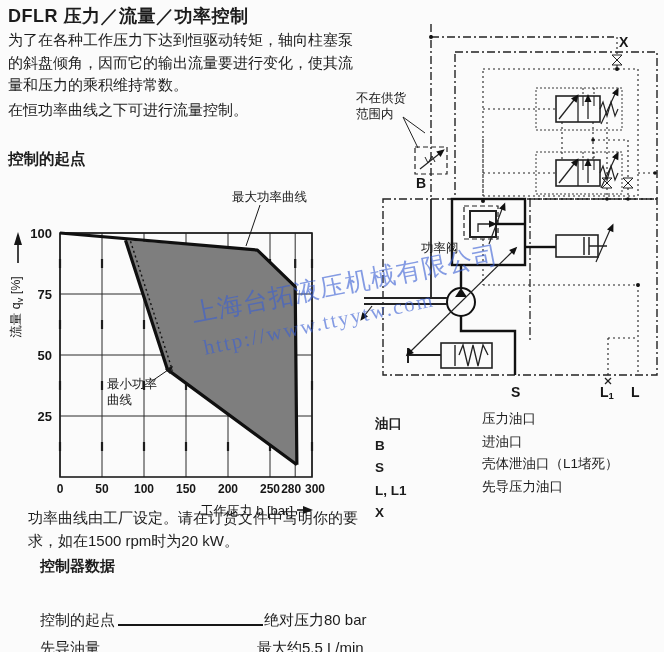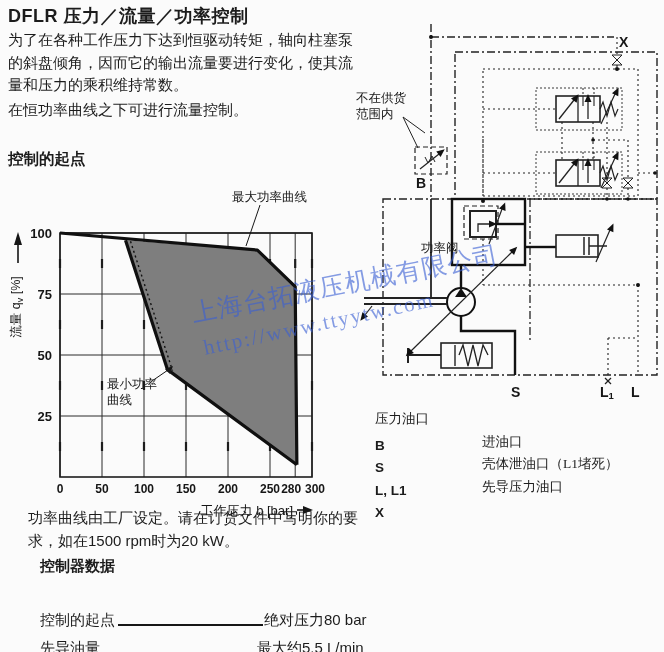--- a/index.html
+++ b/index.html
@@ -7,21 +7,21 @@
     font-family:"Liberation Sans", sans-serif; color:#1c1c1c; }
   #doc { position:relative; width:664px; height:528px;border-radius:32px; }
   .abs { position:absolute; }
   .title { left:8px; top:4px; font-size:18px; font-weight:bold; letter-spacing:0.5px; }
   .para1 { left:8px; top:29px; width:352px; font-size:15px; line-height:22.5px; }
   .para2 { left:8px; top:101px; width:352px; font-size:15px; }
   .h2 { left:8px; top:149px; font-size:15.5px; font-weight:bold; }
   .legend { left:375px; top:415px; width:285px; font-size:13.5px; }
   .legend .row { display:flex; height:22.6px; align-items:flex-start; }
   .legend .port { width:107px; font-weight:bold; }
-  .legend .desc { position:relative; top:-5px;font-family:Liberation Serif, serif; }
+  .legend .desc { position:relative; top:-5px; }
   .footer { left:28px; top:506px; width:366px; font-size:15px; }
   .footer .fp { width:358px; line-height:23px; }
   .footer .fh { margin:5px 0 2px 12px; font-weight:bold; line-height:17px; }
   .frow { display:flex; align-items:flex-end; margin-left:12px; line-height:18px;margin-top:37px; }
   .frow .rule { border-bottom:2px solid #161616; margin:0 1px 3px 3px; }
   .frow1 .rule { width:145px; }
   .frow2 .rule { width:153px; }
   .frow2 { margin-top:10px; }
   .wm { pointer-events:none; color:rgba(58,95,212,0.62); white-space:nowrap; }
   .wm1 { left:192px; top:297px; font-size:25px; letter-spacing:1px; transform:rotate(-11deg); transform-origin:0 50%; font-family:"Liberation Serif",serif; }
@@ -265,20 +265,21 @@
       <text x="619" y="47" font-size="14" font-weight="bold">X</text>
       <text x="421" y="252" font-size="12.5">功率阀</text>
       <text x="511" y="397" font-size="14" font-weight="bold">S</text>
       <text x="600" y="397" font-size="14" font-weight="bold"><tspan>L</tspan><tspan dy="2" font-size="9.5">1</tspan></text>
       <text x="631" y="397" font-size="14" font-weight="bold">L</text>
     </g>
   </svg>
 
   <div class="abs legend" id="legend">
       <div class="row">
+        <span class="port">油口</span>
         <span class="desc">压力油口</span>
       </div>
       <div class="row">
         <span class="port">B</span>
         <span class="desc">进油口</span>
       </div>
       <div class="row">
         <span class="port">S</span>
         <span class="desc">壳体泄油口（L1堵死）</span>
       </div>

